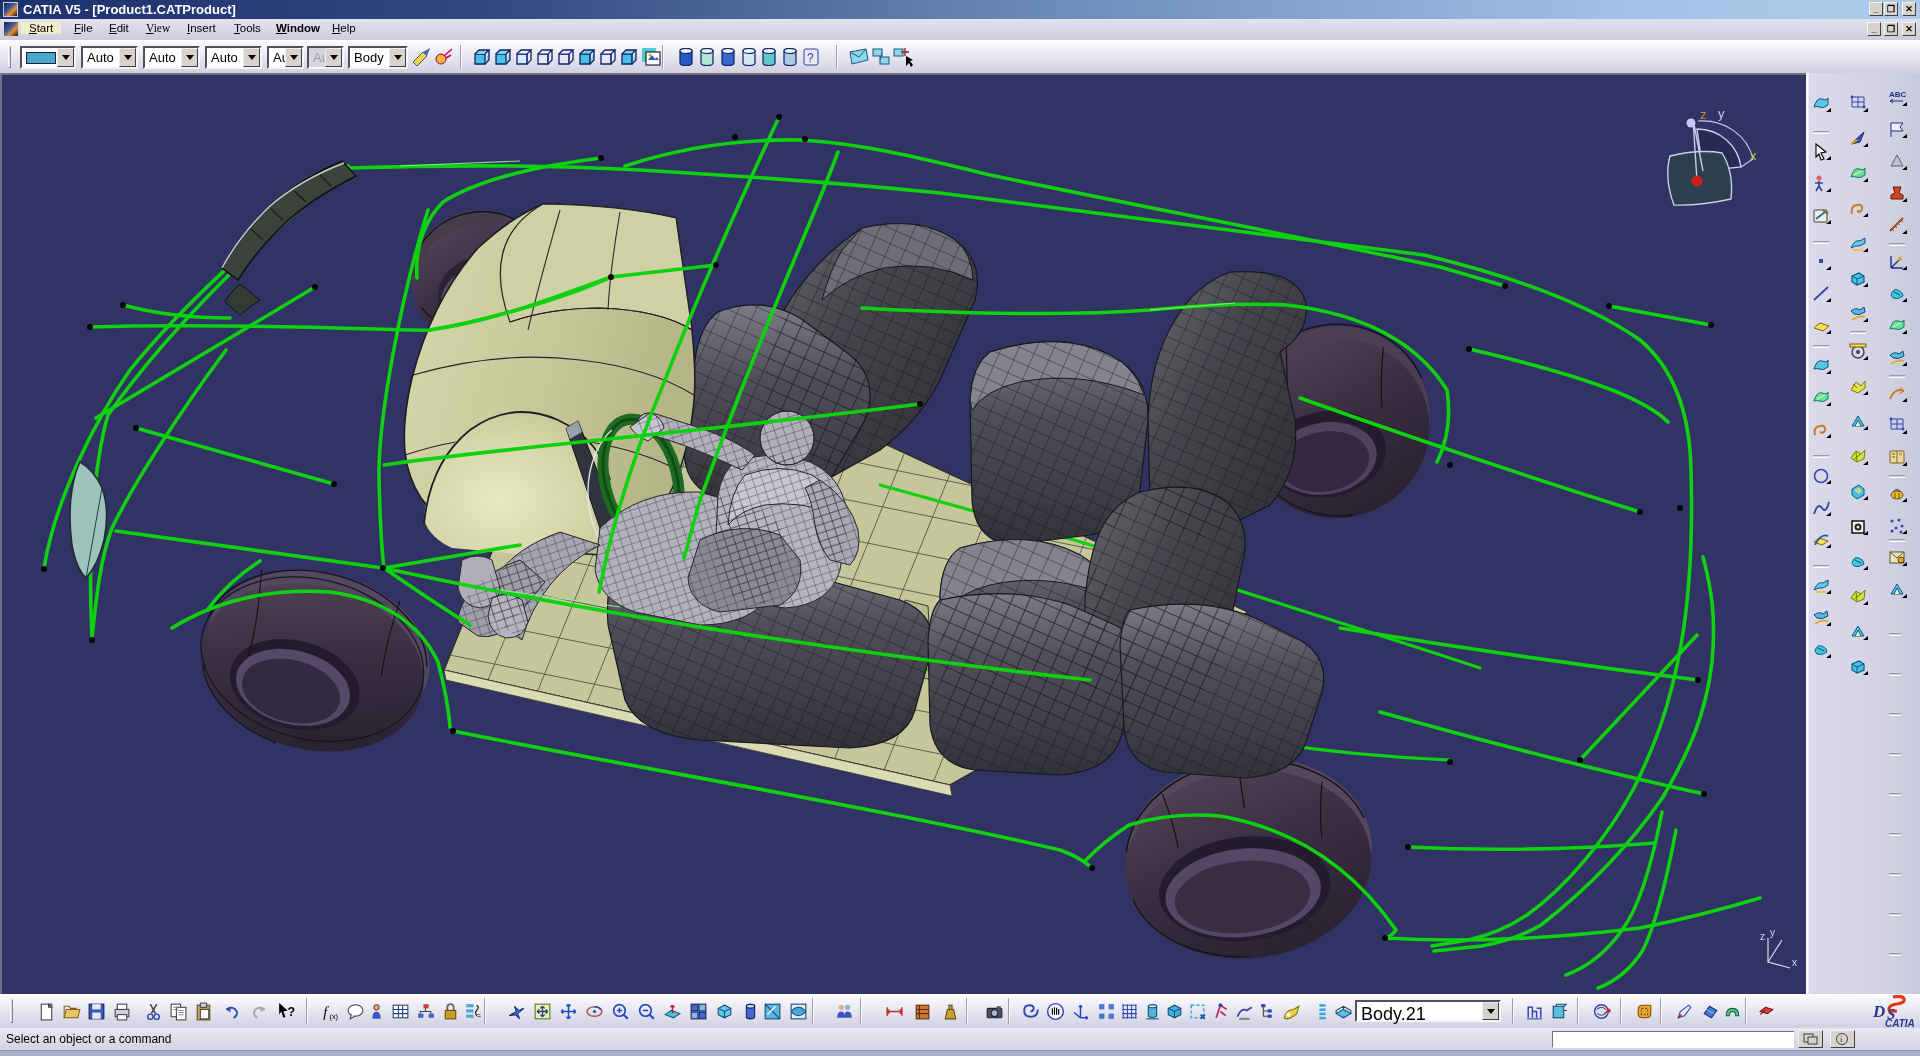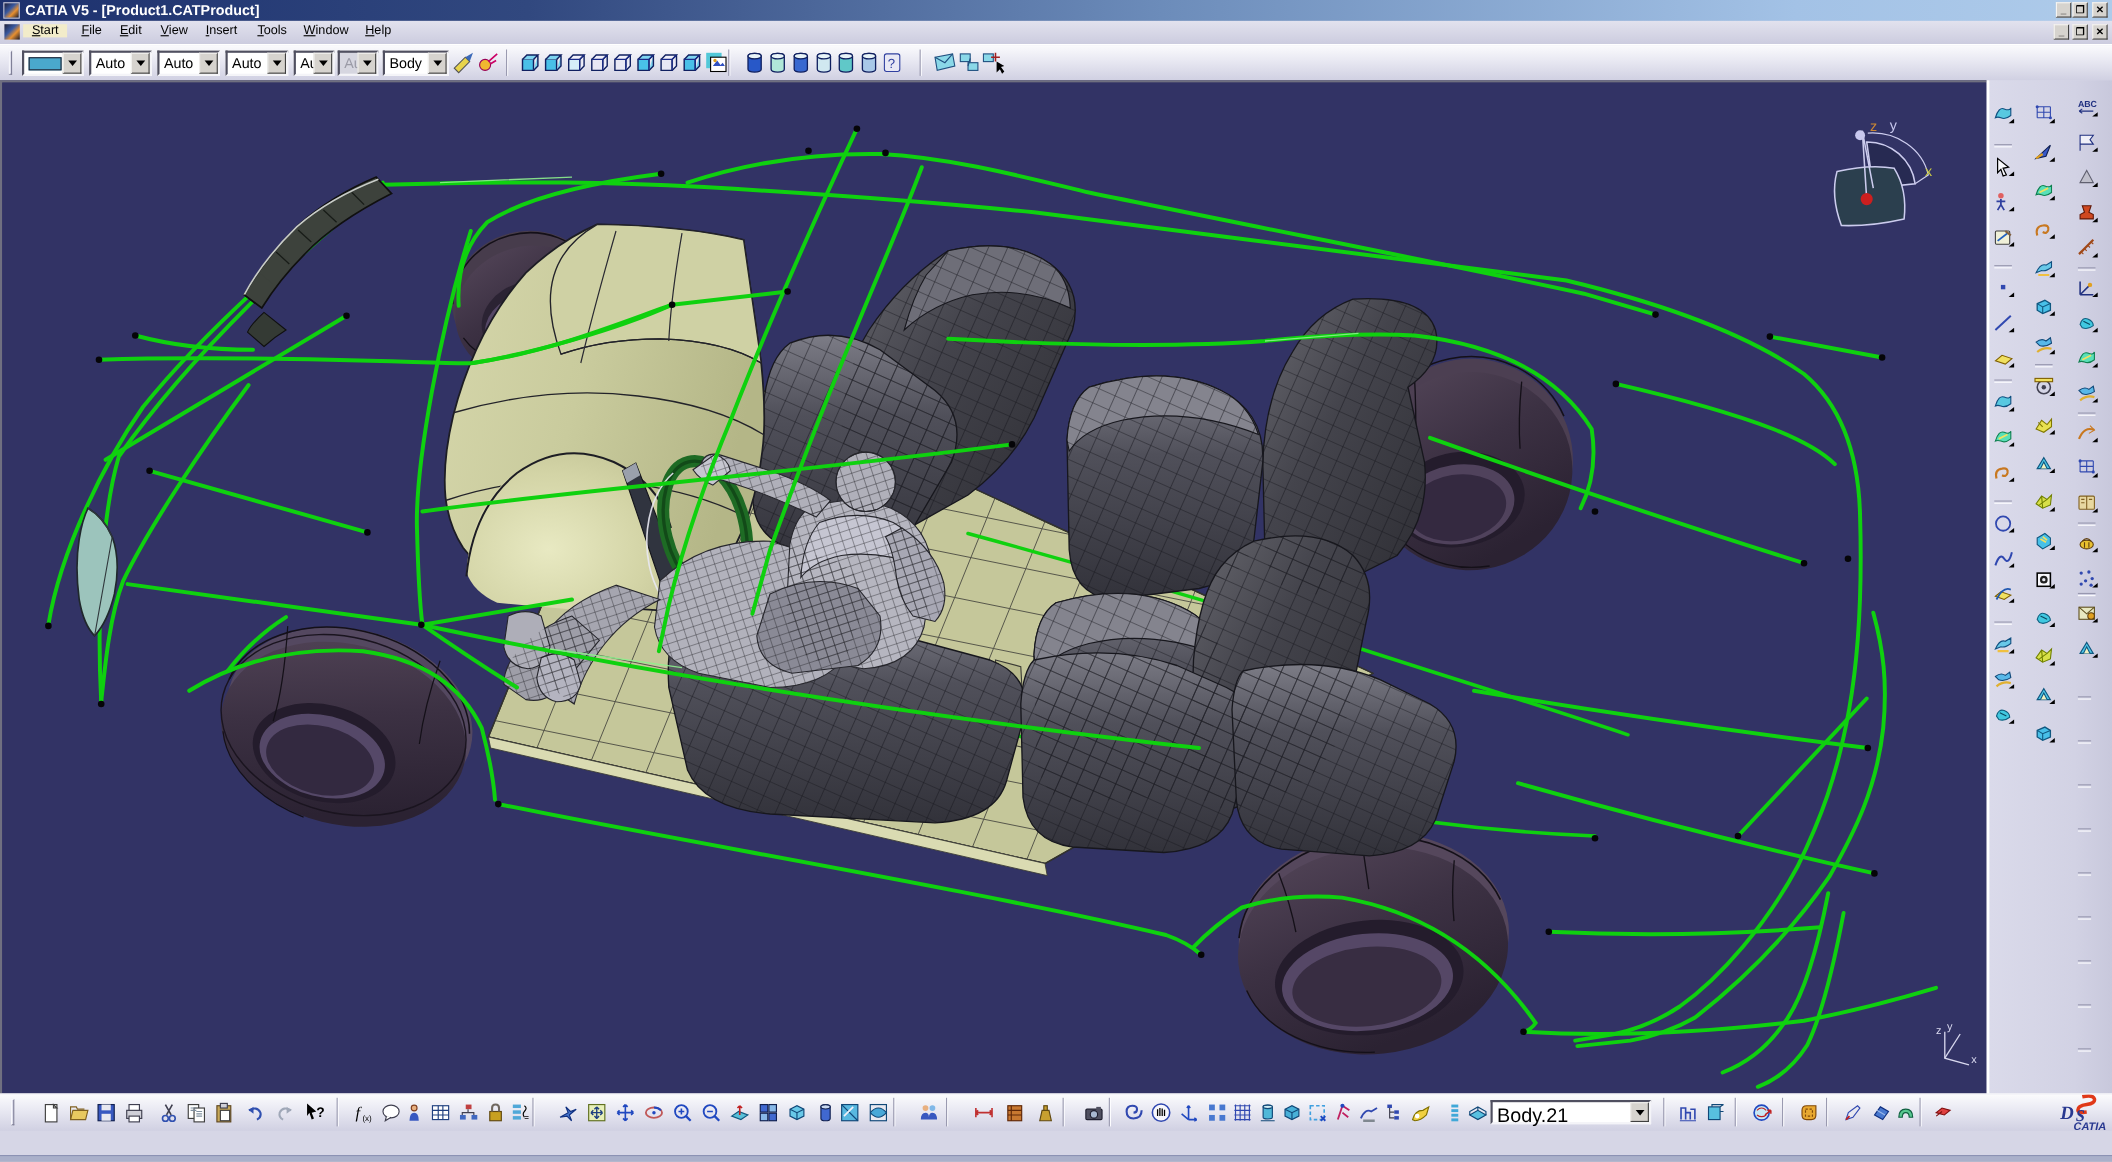--- a/index.html
+++ b/index.html
@@ -72,24 +72,24 @@
     <div class="ttext">CATIA V5 - [Product1.CATProduct]</div>
     <div class="winbtn" style="left:1869px;top:2px;">_</div>
     <div class="winbtn" style="left:1884px;top:2px;">❐</div>
     <div class="winbtn" style="left:1902px;top:2px;">✕</div>
   </div>
   <div id="menubar">
     <div class="micon"></div>
     <span class="mi hl" style="left:21px;padding:0 8px;"><u>S</u>tart</span>
     <span class="mi" style="left:74px;"><u>F</u>ile</span>
     <span class="mi" style="left:109px;"><u>E</u>dit</span>
-    <span class="mi" style="left:146px;"><u>V</u>iew</span>
+    <span class="mi" style="left:146px;font-family:Liberation Serif, serif;"><u>V</u>iew</span>
     <span class="mi" style="left:187px;"><u>I</u>nsert</span>
     <span class="mi" style="left:234px;"><u>T</u>ools</span>
-    <span class="mi" style="left:276px;"><u>W</u>indow</span>
+    <span class="mi" style="left:276px;font-weight:bold;"><u>W</u>indow</span>
     <span class="mi" style="left:332px;"><u>H</u>elp</span>
     <div class="winbtn" style="left:1867px;top:3px;">_</div>
     <div class="winbtn" style="left:1884px;top:3px;">❐</div>
     <div class="winbtn" style="left:1902px;top:3px;">✕</div>
   </div>
   <div id="toolbar">
     <div class="grip" style="left:8px;"></div>
     <div class="combo" style="left:20px;width:56px;">
       <div style="position:absolute;left:4px;top:4px;width:30px;height:12px;background:#4aa8cc;border:1px solid #202030;"></div>
       <div class="cbtn"></div>
@@ -1060,14 +1060,26 @@
         <path d="M4 10 L9 6 L16 8 L11 12 Z" fill="#e04040" stroke="#801010"></path>
         <path d="M4 13 L9 9" stroke="#801010"></path>
       </svg>
       <svg style="position:absolute;left:1845px;top:0px;width:75px;height:33px;" viewBox="0 0 75 33">
 <path d="M48 2 Q58 0 59 4 Q60 8 52 9 Q44 10 44 14 Q44 17 52 16" fill="none" stroke="#e03818" stroke-width="3.2"></path>
 <text x="28" y="22" font-size="17" font-weight="bold" font-style="italic" fill="#283890" font-family="Liberation Serif">D</text>
 <text x="42" y="24" font-size="15" font-weight="bold" font-style="italic" fill="#283890" font-family="Liberation Serif">S</text>
 <text x="40" y="32" font-size="10" font-weight="bold" font-style="italic" fill="#283890" font-family="Liberation Sans">CATIA</text>
 </svg>
     </div>
+  <div id="statusbar">
+    <div class="stext">Select an object or a command</div>
+    <div class="sfield"></div>
+    <div class="sbtn" style="left:1798px;"><svg width="23" height="16" viewBox="0 0 23 16">
+          <rect x="5" y="3" width="9" height="8" fill="none" stroke="#404040"></rect>
+          <rect x="9" y="6" width="9" height="7" fill="#d6d3ce" stroke="#404040"></rect>
+        </svg></div>
+    <div class="sbtn" style="left:1830px;"><svg width="23" height="16" viewBox="0 0 23 16">
+          <circle cx="11" cy="8" r="5.5" fill="none" stroke="#404040"></circle>
+          <text x="9" y="11" font-size="9" fill="#404040" font-family="Liberation Serif">i</text>
+        </svg></div>
+  </div>
   <div id="bstrip"></div>
 </div>
 
 </body></html>

